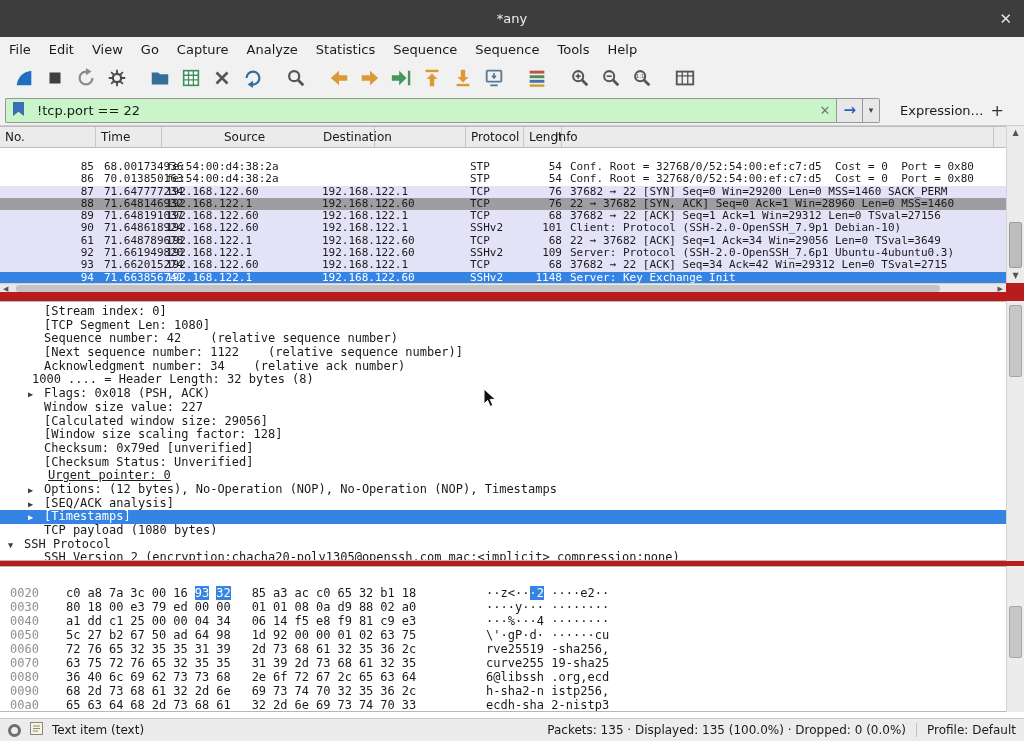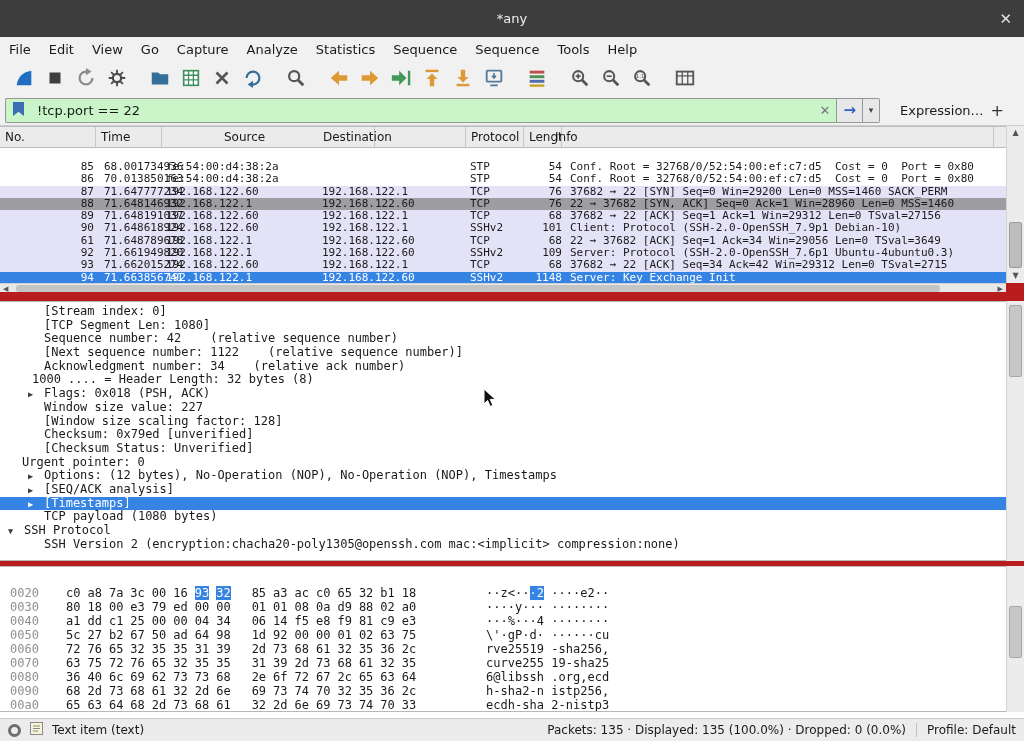--- a/index.html
+++ b/index.html
@@ -351,24 +351,25 @@
   <div id="detail">
     <div>
         <div class="d-line" style="padding-left: 44px;"><span>[Stream index: 0]</span></div>
         <div class="d-line" style="padding-left: 44px;"><span>[TCP Segment Len: 1080]</span></div>
         <div class="d-line" style="padding-left: 44px;"><span>Sequence number: 42    (relative sequence number)</span></div>
         <div class="d-line" style="padding-left: 44px;"><span>[Next sequence number: 1122    (relative sequence number)]</span></div>
         <div class="d-line" style="padding-left: 44px;"><span>Acknowledgment number: 34    (relative ack number)</span></div>
         <div class="d-line" style="padding-left: 32px;"><span>1000 .... = Header Length: 32 bytes (8)</span></div>
         <div class="d-line" style="padding-left: 44px;"><span class="d-exp" style="left: 28px;">▶</span><span>Flags: 0x018 (PSH, ACK)</span></div>
         <div class="d-line" style="padding-left: 44px;"><span>Window size value: 227</span></div>
+        <div class="d-line" style="padding-left: 44px;"><span>[Calculated window size: 29056]</span></div>
         <div class="d-line" style="padding-left: 44px;"><span>[Window size scaling factor: 128]</span></div>
         <div class="d-line" style="padding-left: 44px;"><span>Checksum: 0x79ed [unverified]</span></div>
         <div class="d-line" style="padding-left: 44px;"><span>[Checksum Status: Unverified]</span></div>
-        <div class="d-line" style="padding-left: 22px;"><span>Urgent pointer: 0</span></div>
+        <div class="d-line" style="padding-left: 48px; text-decoration: underline;"><span>Urgent pointer: 0</span></div>
         <div class="d-line" style="padding-left: 44px;"><span class="d-exp" style="left: 28px;">▶</span><span>Options: (12 bytes), No-Operation (NOP), No-Operation (NOP), Timestamps</span></div>
         <div class="d-line" style="padding-left: 44px;"><span class="d-exp" style="left: 28px;">▶</span><span>[SEQ/ACK analysis]</span></div>
         <div class="d-line sel" style="padding-left: 44px;"><span class="d-exp" style="left: 28px;">▶</span><span>[Timestamps]</span></div>
         <div class="d-line" style="padding-left: 44px;"><span>TCP payload (1080 bytes)</span></div>
         <div class="d-line" style="padding-left: 24px;"><span class="d-exp" style="left: 8px;">▼</span><span>SSH Protocol</span></div>
         <div class="d-line" style="padding-left: 44px;"><span>SSH Version 2 (encryption:chacha20-poly1305@openssh.com mac:&lt;implicit&gt; compression:none)</span></div>
       </div>
   </div>
   <div class="vtrack" style="top:301px;height:260px">
     <div class="vthumb" style="top:4px;height:72px"></div>

